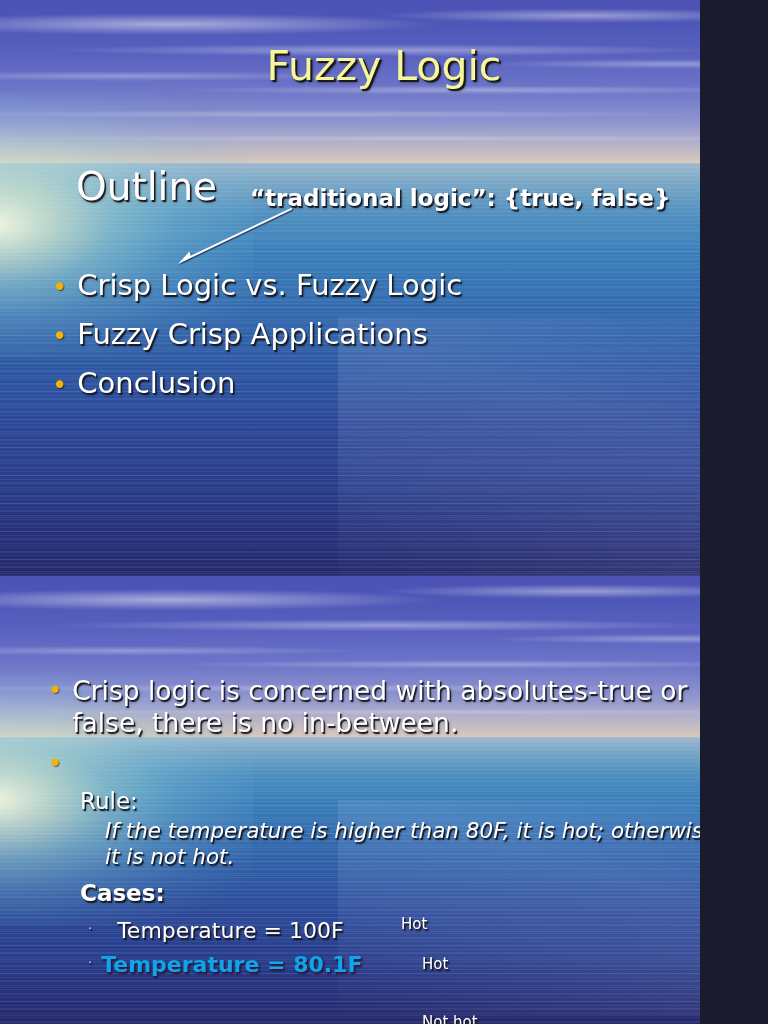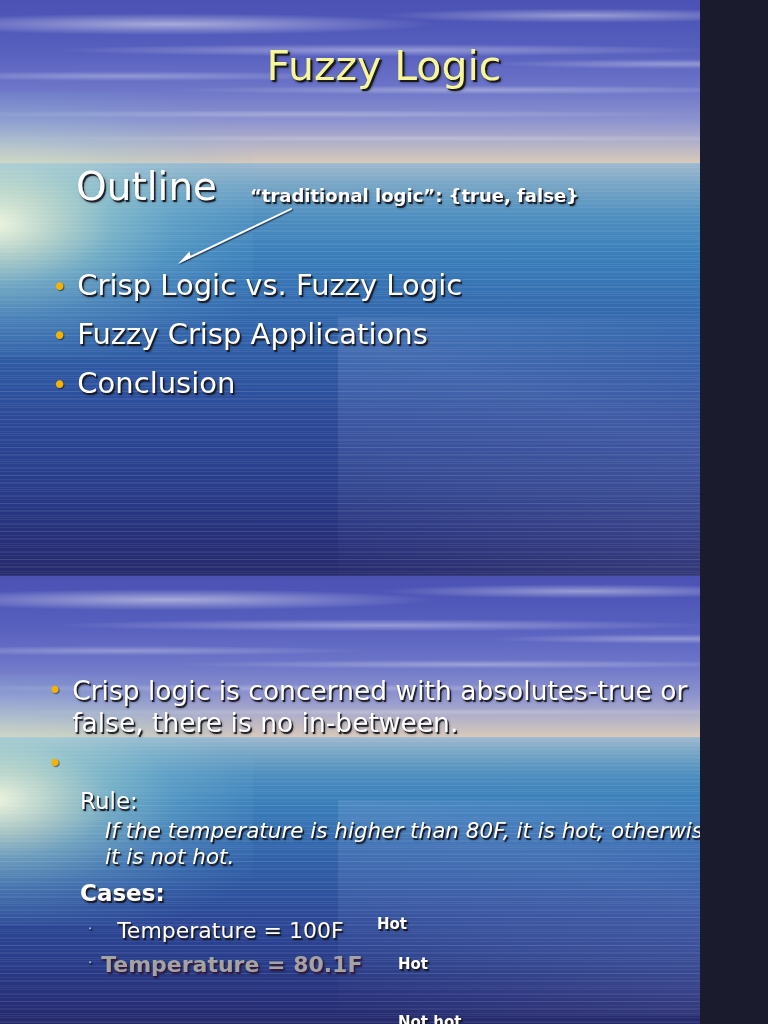--- a/index.html
+++ b/index.html
@@ -180,21 +180,21 @@
     position: absolute;
     left: 76px;
     top: 164px;
     font-size: 39px;
   }
 
   .annot {
     position: absolute;
     left: 250px;
     top: 185px;
-    font-size: 18px;
+    font-size: 23px;
     font-weight: bold;
     white-space: nowrap;
   }
 
   .arrow-svg {
     position: absolute;
     left: 165px;
     top: 200px;
     width: 140px;
     height: 75px;
@@ -261,32 +261,33 @@
     margin-right: 9px;
     position: relative;
     top: -5px;
   }
   #s2-case0 { left: 88px; top: 918px; }
   #s2-case1 { left: 88px; top: 952px; }
   #s2-case0 .casetxt { font-size: 22px; margin-left: 16px; }
   #s2-case1 .casetxt {
     font-size: 22px;
     font-weight: bold;
-    color: #a3a3a3;
+    color: #0ea5e9;
     text-shadow:
       1.5px 1.5px 0 rgba(60,20,60,0.75),
       1.5px 1.5px 3px rgba(0,0,0,0.5);
   }
 
   
   .tag {
     position: absolute;
     font-size: 15px;
-    font-weight: bold;
-    white-space: nowrap;
+    font-weight: normal;
+    white-space: nowrap;
+    margin-left: 24px;
   }
   #s2-tag0 { left: 377px; top: 915px; }
   #s2-tag1 { left: 398px; top: 955px; }
   #s2-tag2 { left: 398px; top: 1013px; }
 </style>
 </head>
 <body>
 
 <div class="page">
 

